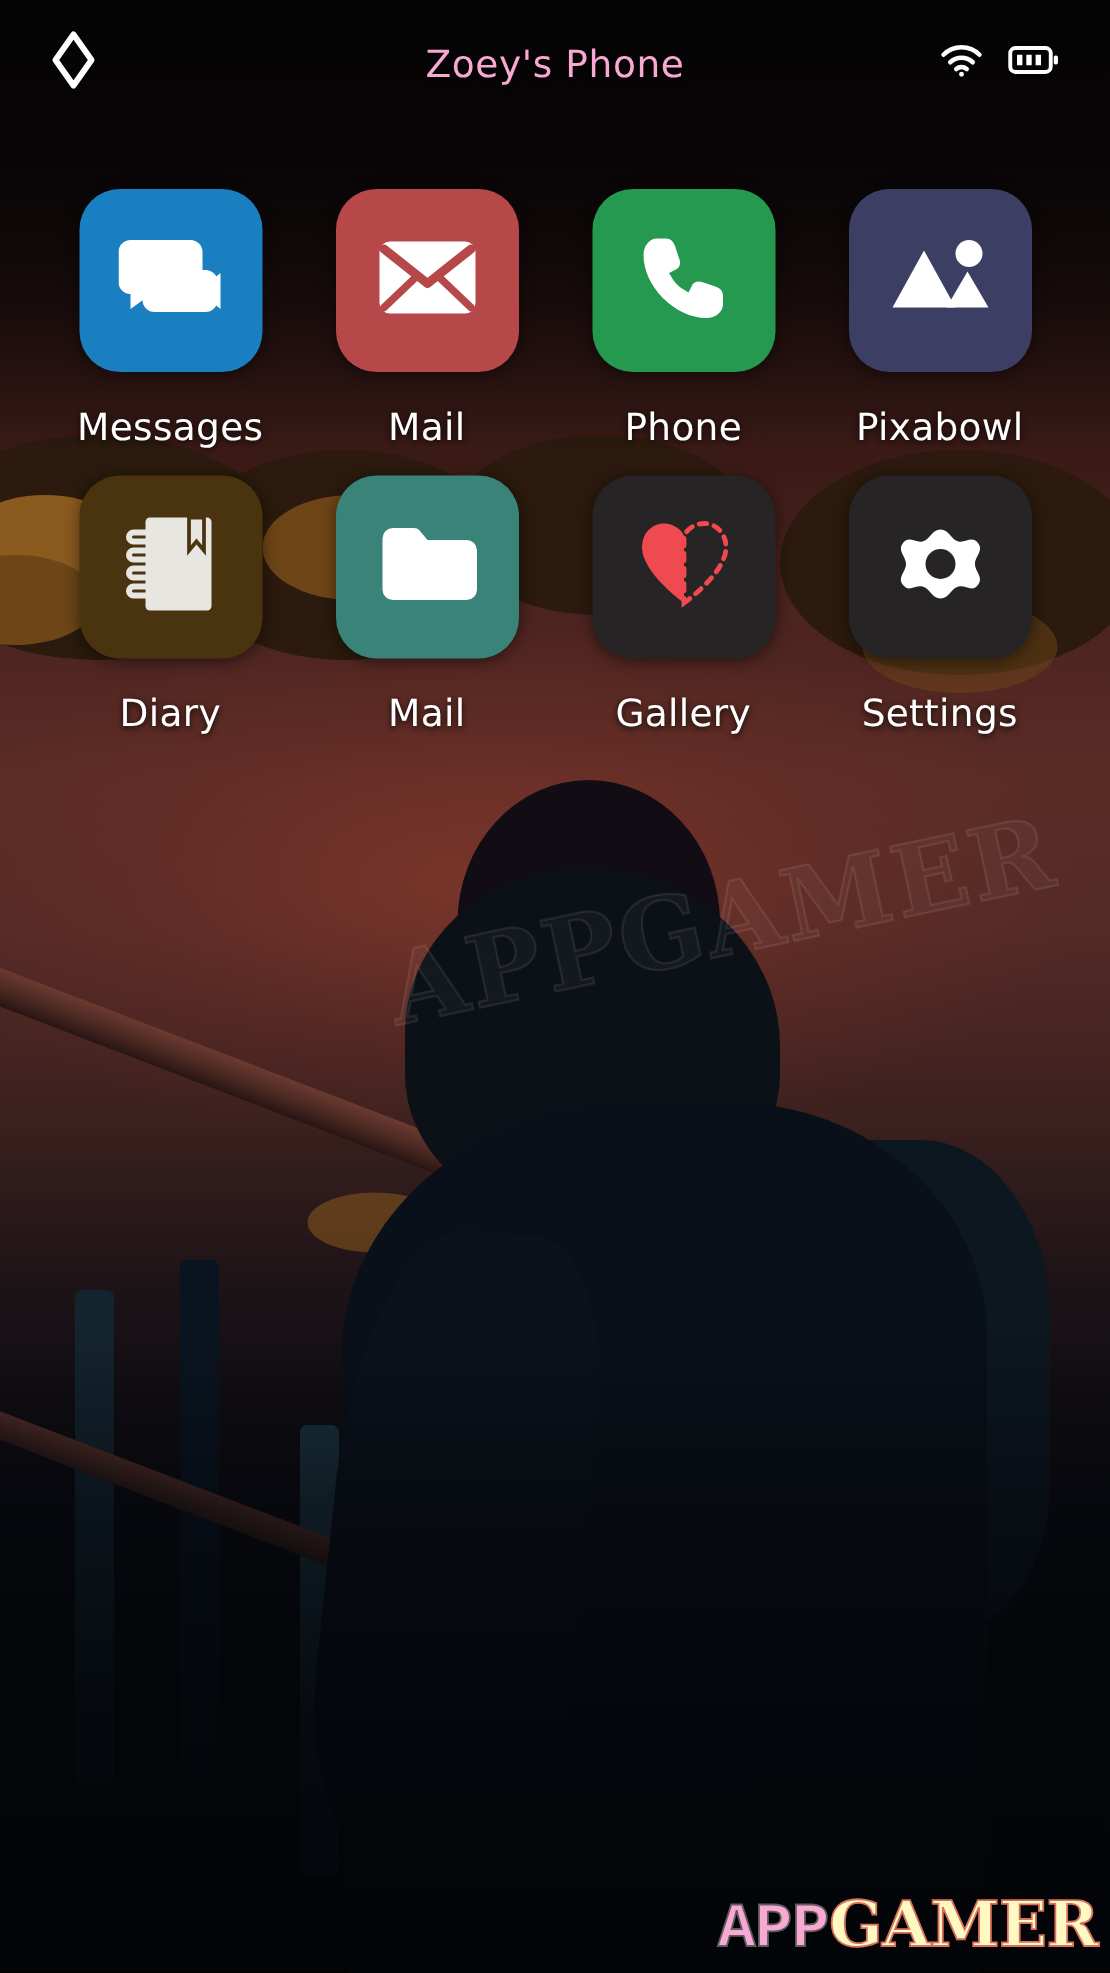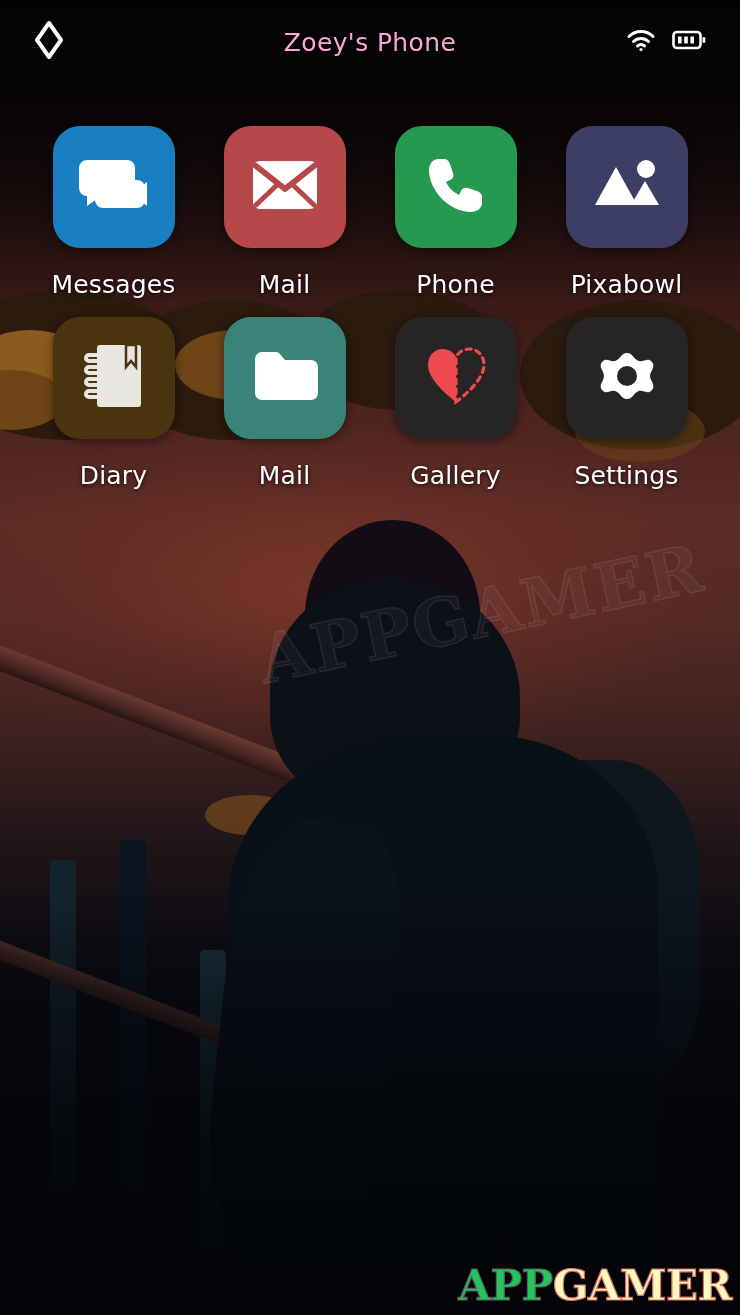--- a/index.html
+++ b/index.html
@@ -257,21 +257,22 @@
     bottom: 8px;
     z-index: 25;
     font-family: "DejaVu Serif", serif;
     font-weight: bold;
     font-size: 42px;
     letter-spacing: -0.5px;
     white-space: nowrap;
     line-height: 1;
   }
   #wm-app {
-    color: #22c55e;
+    color: #f9a8d4;
+    font-family: Liberation Mono, monospace;
     -webkit-text-stroke: 1.2px #5d5d5d;
   }
   #wm-gamer {
     color: #fef9c3;
     -webkit-text-stroke: 1.2px #d9705e;
   }
 </style>
 </head>
 <body>
 

